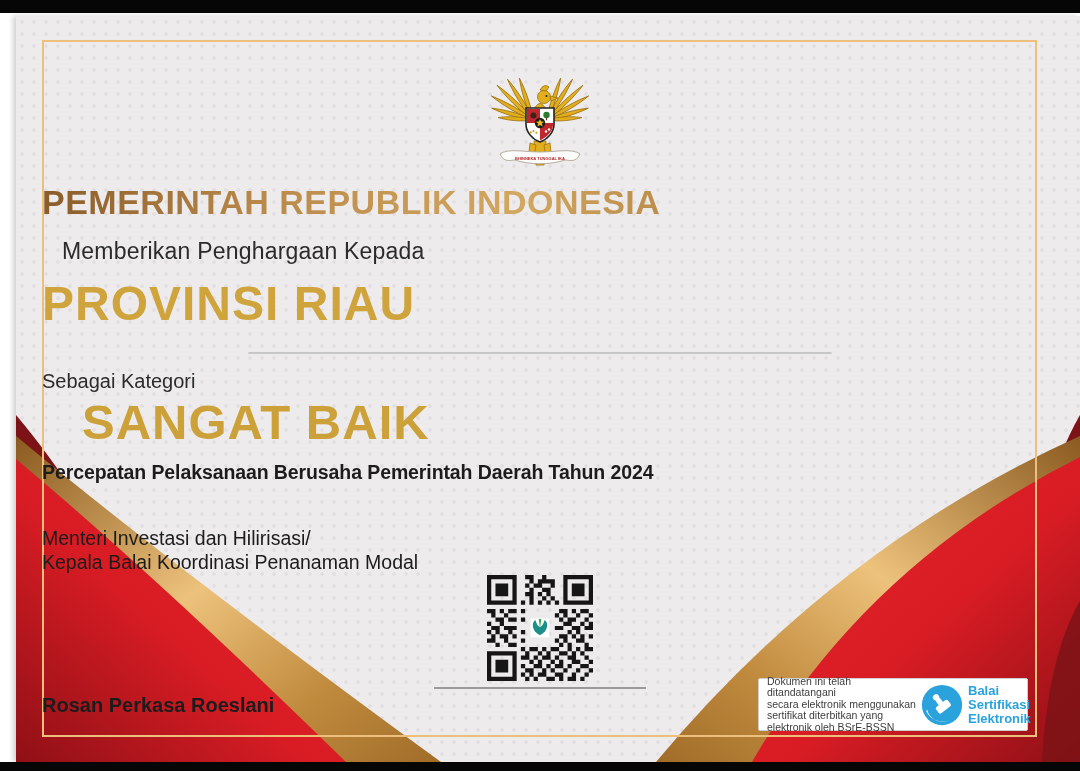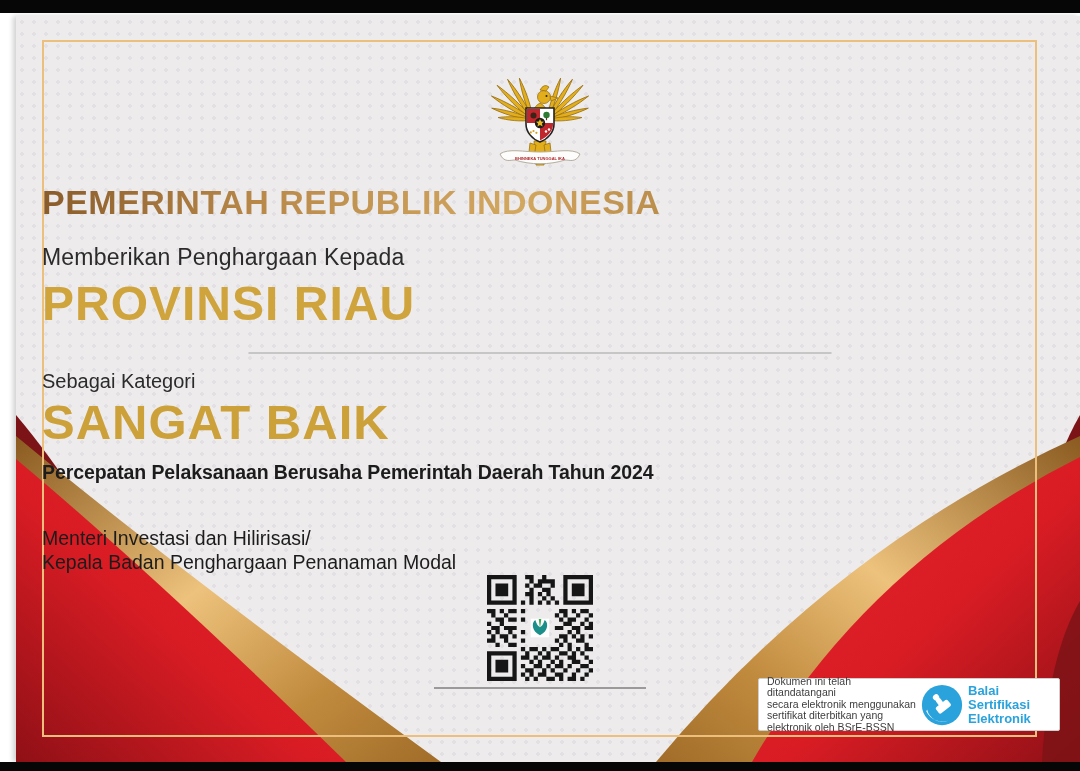--- a/index.html
+++ b/index.html
@@ -15,33 +15,33 @@
     overflow:hidden;}
   .corners{position:absolute;left:0;top:0;width:1064px;height:746px;pointer-events:none;}
   .gold-frame{position:absolute;left:26px;top:24px;right:43px;bottom:25px;border:2px solid #ecbf7d;pointer-events:none;}
   .content{position:absolute;left:26px;right:43px;top:0;height:100%;text-align:left;}
   .abs{position:absolute;left:0;right:0;}
 
   .emblem{top:41px;display:flex;justify-content:center;}
   .issuer{top:167px;margin:0;font-size:34px;font-weight:700;letter-spacing:.5px;
     background:linear-gradient(90deg,#8a5c2a 0%,#b9894a 22%,#d2a75f 48%,#a5763a 75%,#8a5c2a 100%);
     -webkit-background-clip:text;background-clip:text;color:transparent;}
-  .present{top:228px;font-size:23px;color:#2b2b2b;letter-spacing:.2px;}
+  .present{top:222px;font-size:23px;color:#2b2b2b;letter-spacing:.2px;padding-left:20px;}
   .recipient{top:260px;font-size:48px;font-weight:700;color:#d0a43c;letter-spacing:1px;}
   .divider{top:336px;left:50%;transform:translateX(-50%);position:absolute;width:583px;height:2px;background:#c6c6c6;}
   .cat-label{top:354px;font-size:20px;color:#2b2b2b;}
-  .cat-value{top:378px;font-size:49px;font-weight:700;color:#cda139;letter-spacing:1px;}
+  .cat-value{top:378px;font-size:49px;font-weight:700;color:#cda139;letter-spacing:1px;margin-left:40px;}
   .desc{top:444px;font-size:19.5px;font-weight:700;color:#1c1c1c;line-height:24px;letter-spacing:-.1px;}
   .sig-title{top:510px;font-size:19.5px;font-weight:400;color:#1c1c1c;line-height:24px;}
   .qr-wrap{top:559px;display:flex;justify-content:center;}
   .qr-box{width:106px;height:106px;position:relative;}
   .sig-line{top:671px;left:50%;transform:translateX(-50%);position:absolute;width:212px;height:1.5px;background:#9a9a9a;}
   .sig-name{top:678px;font-size:20px;font-weight:700;color:#1c1c1c;}
 
-  .esign-badge{position:absolute;left:742px;top:662px;width:302px;height:53px;background:#fff;
+  .esign-badge{position:absolute;left:742px;top:662px;width:270px;height:53px;background:#fff;
     border:1px solid #cfcfcf;border-radius:2px;display:flex;align-items:center;z-index:4;box-sizing:border-box;padding:3px 6px 3px 8px;}
   .esign-text{font-size:10.5px;line-height:11.5px;color:#3d3d3d;text-align:left;width:152px;flex:none;}
   .bsre-logo{flex:none;width:42px;height:42px;margin:0 5px 0 2px;}
   .bsre-name{font-size:13px;line-height:14px;font-weight:700;color:#2aa3dc;text-align:left;}
 </style>
 </head>
 <body>
 
 <div class="letterbox top"></div>
 <div class="letterbox bottom"></div>
@@ -154,21 +154,21 @@
 
     <div class="abs cat-label">Sebagai Kategori</div>
     <div class="abs cat-value">SANGAT BAIK</div>
 
     <div class="abs desc">
       <div>Percepatan Pelaksanaan Berusaha Pemerintah Daerah Tahun 2024</div>
     </div>
 
     <div class="abs sig-title">
       <div>Menteri Investasi dan Hilirisasi/</div>
-      <div>Kepala Badan Penghargaan Penanaman Modal</div>
+      <div>Kepala Balai Koordinasi Penanaman Modal</div>
     </div>
 
     <div class="abs qr-wrap">
       <div class="qr-box">
         <svg width="106" height="106" viewBox="0 0 25 25">
           <path fill="#161616" fill-rule="evenodd" d="
             M0,0h7v7h-7z M1,1v5h5v-5z M2,2h3v3h-3z
             M18,0h7v7h-7z M19,1v5h5v-5z M20,2h3v3h-3z
             M0,18h7v7h-7z M1,19v5h5v-5z M2,20h3v3h-3z
             M8,6h1v1h-1z M10,6h1v1h-1z M12,6h1v1h-1z M14,6h1v1h-1z M16,6h1v1h-1z
@@ -197,20 +197,21 @@
           <g>
             <rect x="10.3" y="10.3" width="4.4" height="4.4" fill="#fff"></rect>
             <path d="M12.5,14.2 C10.6,13.3 10.4,11.2 11.4,10.6 C11.7,11.6 12.1,12.1 12.5,12.3 C12.9,12.1 13.3,11.6 13.6,10.6 C14.6,11.2 14.4,13.3 12.5,14.2 Z" fill="#1c8f8a"></path>
             <path d="M12.5,12.6 L12.2,10.4 L12.8,10.4 Z" fill="#39a84f"></path>
           </g>
         </svg>
       </div>
     </div>
 
     <div class="sig-line"></div>
+    <div class="abs sig-name">Rosan Perkasa Roeslani</div>
   </div>
 
   <div class="esign-badge">
     <div class="esign-text">
       <div>Dokumen ini telah ditandatangani</div>
       <div>secara elektronik menggunakan</div>
       <div>sertifikat diterbitkan yang</div>
       <div>elektronik oleh BSrE-BSSN</div>
     </div>
     <div class="bsre-logo">

